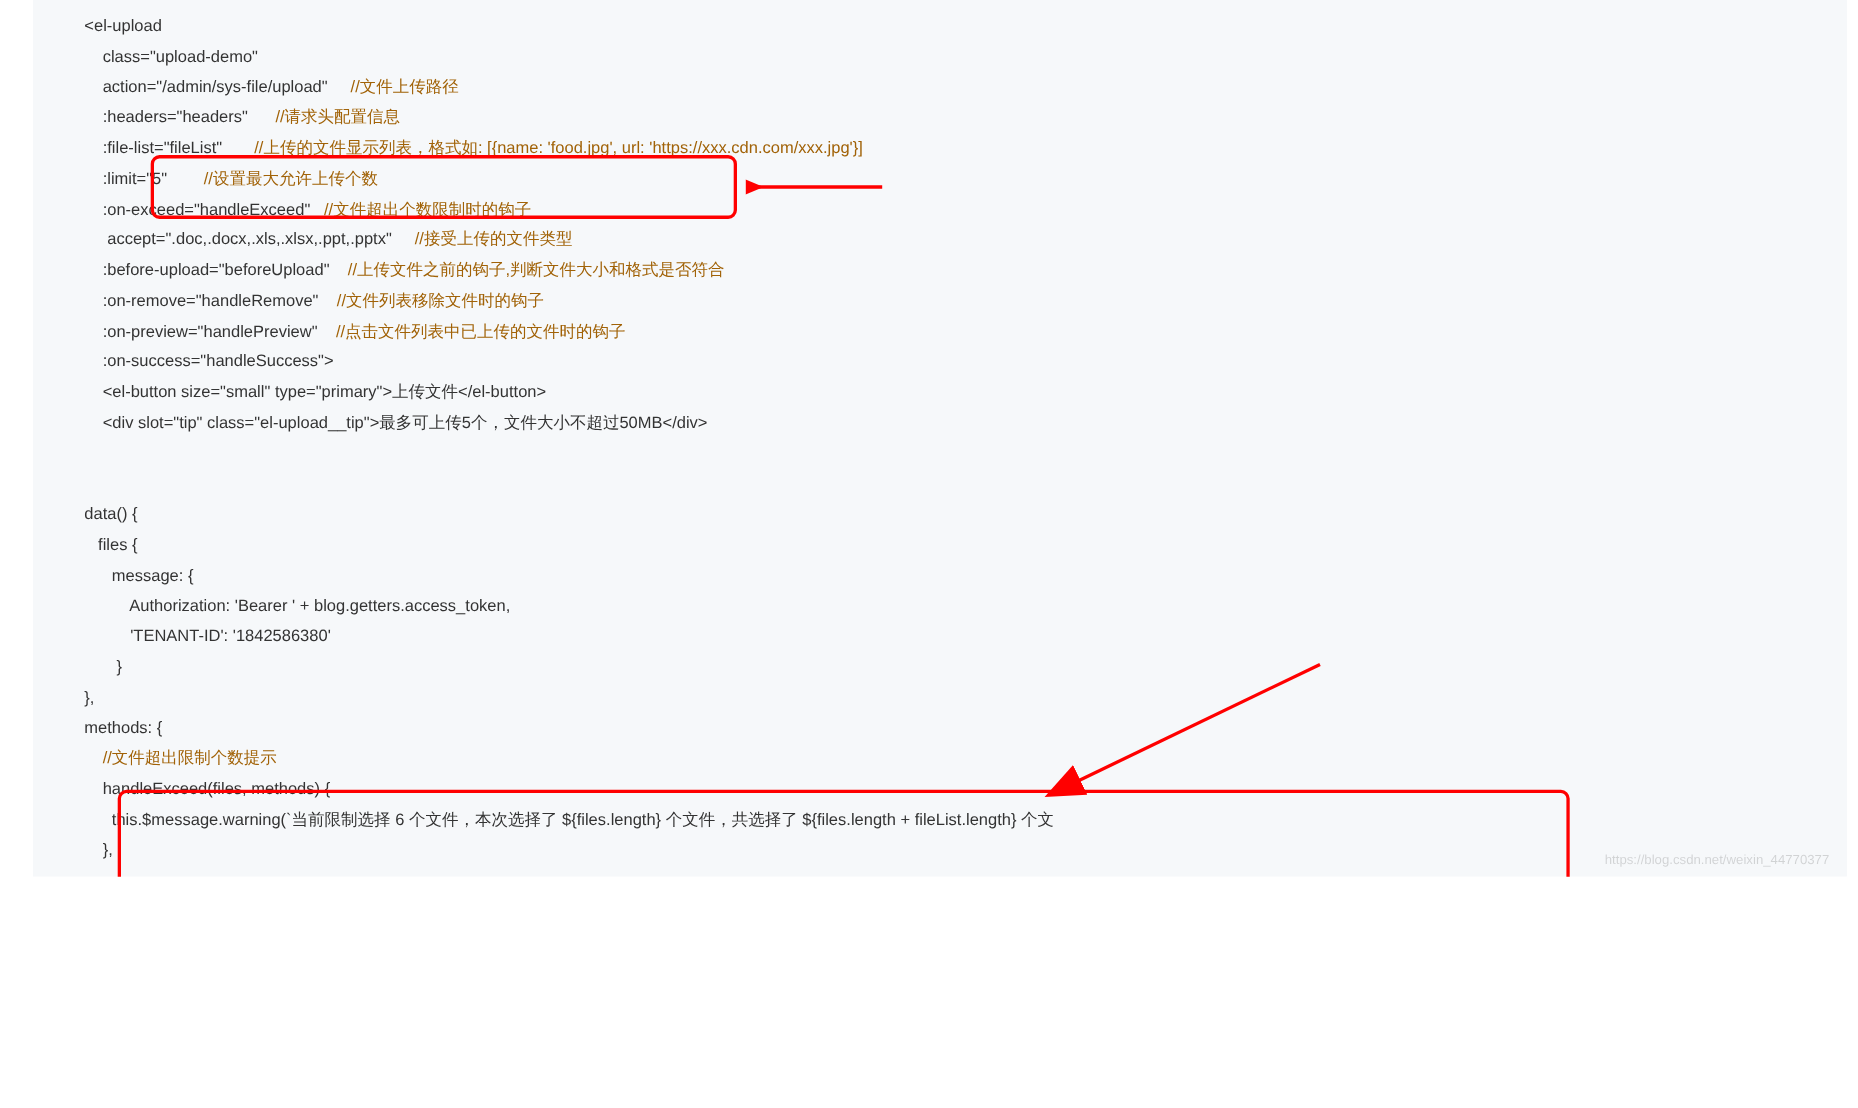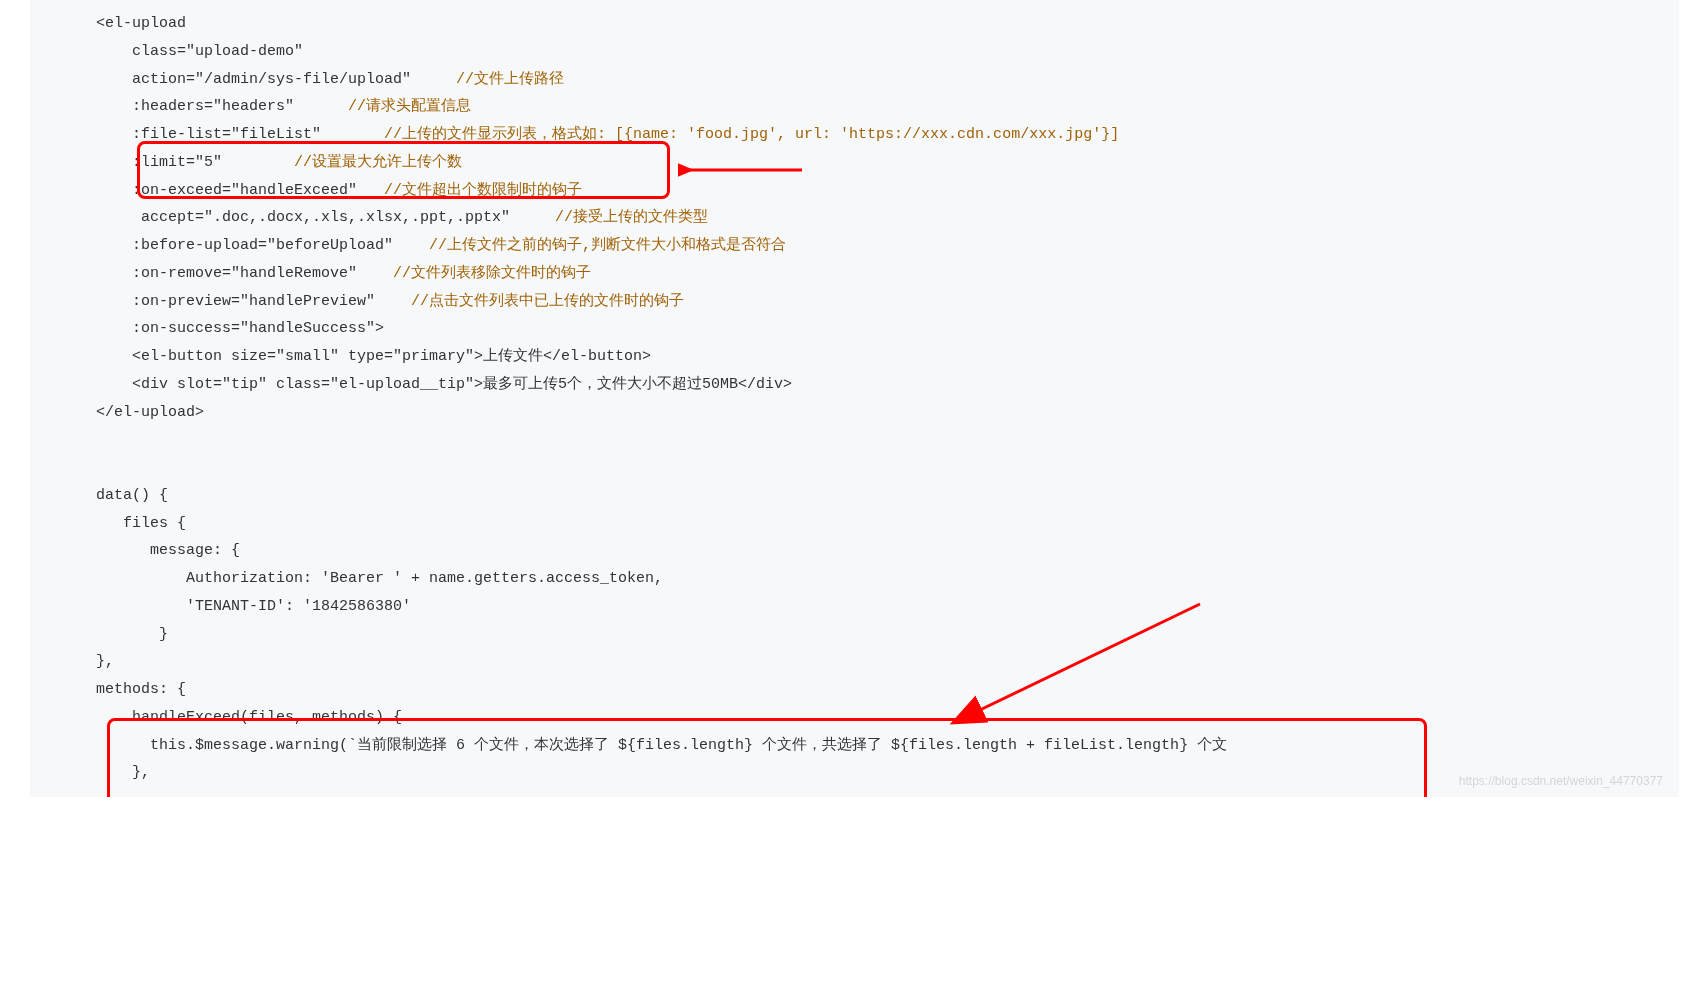--- a/index.html
+++ b/index.html
@@ -14,21 +14,21 @@
       background: #f6f8fa;
       padding: 10px 0;
       margin-left: 30px;
       margin-right: 10px;
       position: relative;
     }
     .code-line {
       white-space: pre;
       padding-left: 30px;
       color: #333;
-      font-family: Liberation Mono, monospace;
+      font-family: Liberation Sans, sans-serif;
     }
     .comment { color: #a16207; }
     .red-box-1 {
       position: absolute;
       border: 3px solid #ff0000;
       border-radius: 8px;
       pointer-events: none;
     }
     .red-box-2 {
       position: absolute;
@@ -62,31 +62,31 @@
       <div class="code-line"><span>        :file-list="fileList"</span><span class="comment">       //上传的文件显示列表，格式如: [{name: 'food.jpg', url: 'https://xxx.cdn.com/xxx.jpg'}]</span></div>
       <div class="code-line"><span>        :limit="5"</span><span class="comment">        //设置最大允许上传个数</span></div>
       <div class="code-line"><span>        :on-exceed="handleExceed"</span><span class="comment">   //文件超出个数限制时的钩子</span></div>
       <div class="code-line"><span>         accept=".doc,.docx,.xls,.xlsx,.ppt,.pptx"</span><span class="comment">     //接受上传的文件类型</span></div>
       <div class="code-line"><span>        :before-upload="beforeUpload"</span><span class="comment">    //上传文件之前的钩子,判断文件大小和格式是否符合</span></div>
       <div class="code-line"><span>        :on-remove="handleRemove"</span><span class="comment">    //文件列表移除文件时的钩子</span></div>
       <div class="code-line"><span>        :on-preview="handlePreview"</span><span class="comment">    //点击文件列表中已上传的文件时的钩子</span></div>
       <div class="code-line">        :on-success="handleSuccess"&gt;</div>
       <div class="code-line">        &lt;el-button size="small" type="primary"&gt;上传文件&lt;/el-button&gt;</div>
       <div class="code-line">        &lt;div slot="tip" class="el-upload__tip"&gt;最多可上传5个，文件大小不超过50MB&lt;/div&gt;</div>
-      <div class="code-line">    &lt;/el-upload&gt;</div>
       <div class="code-line">&nbsp;</div>
       <div class="code-line">&nbsp;</div>
       <div class="code-line">    data() {</div>
       <div class="code-line">       files {</div>
       <div class="code-line">          message: {</div>
-      <div class="code-line">              Authorization: 'Bearer ' + name.getters.access_token,</div>
+      <div class="code-line">              Authorization: 'Bearer ' + blog.getters.access_token,</div>
       <div class="code-line">              'TENANT-ID': '1842586380'</div>
       <div class="code-line">           }</div>
       <div class="code-line">    },</div>
       <div class="code-line">    methods: {</div>
+      <div class="code-line"><span class="comment">        //文件超出限制个数提示</span></div>
       <div class="code-line">        handleExceed(files, methods) {</div>
       <div class="code-line">          this.$message.warning(`当前限制选择 6 个文件，本次选择了 ${files.length} 个文件，共选择了 ${files.length + fileList.length} 个文</div>
       <div class="code-line">        },</div>
     </div>
 
   <div class="red-box-1" id="box1" style="top: 141px; left: 107px; width: 533px; height: 58px;"></div>
   <div class="red-box-2" id="box2" style="top: 718px; left: 77px; width: 1320px; height: 112px;"></div>
 
   <div class="arrow" id="arrow1-wrap" style="left: 648px; top: 155px;">
     <svg id="arrow1" width="134" height="30">

